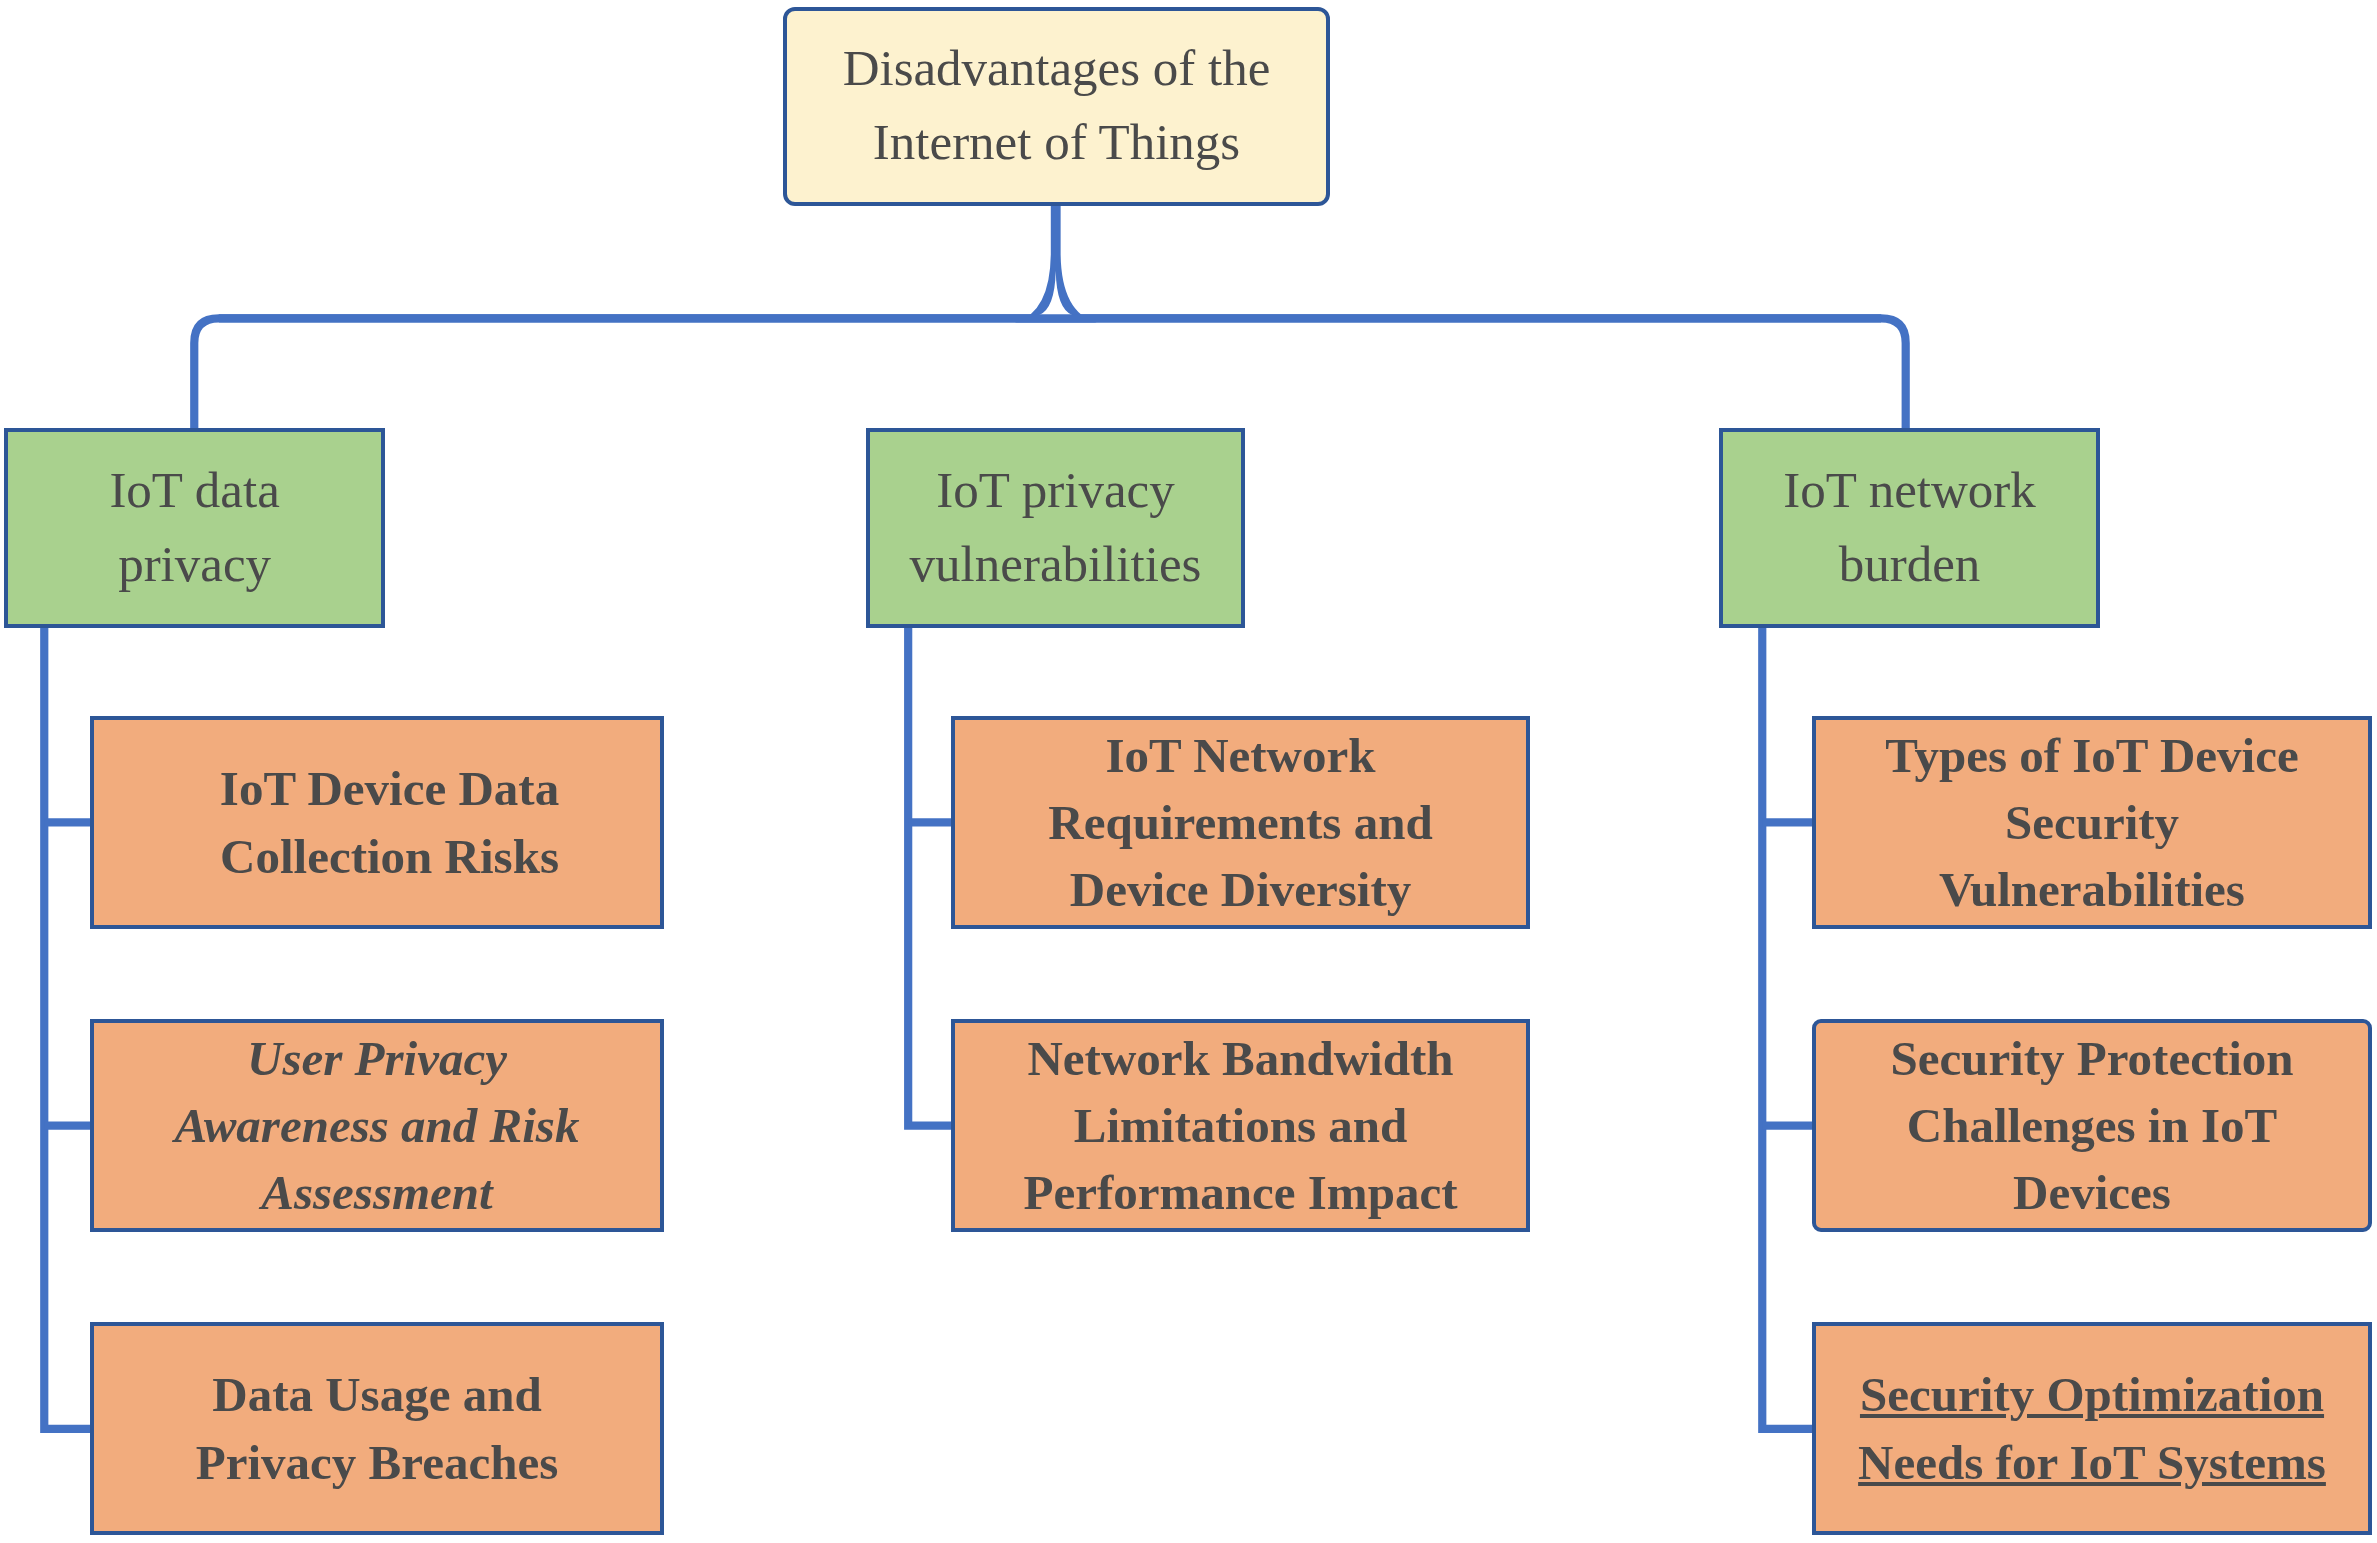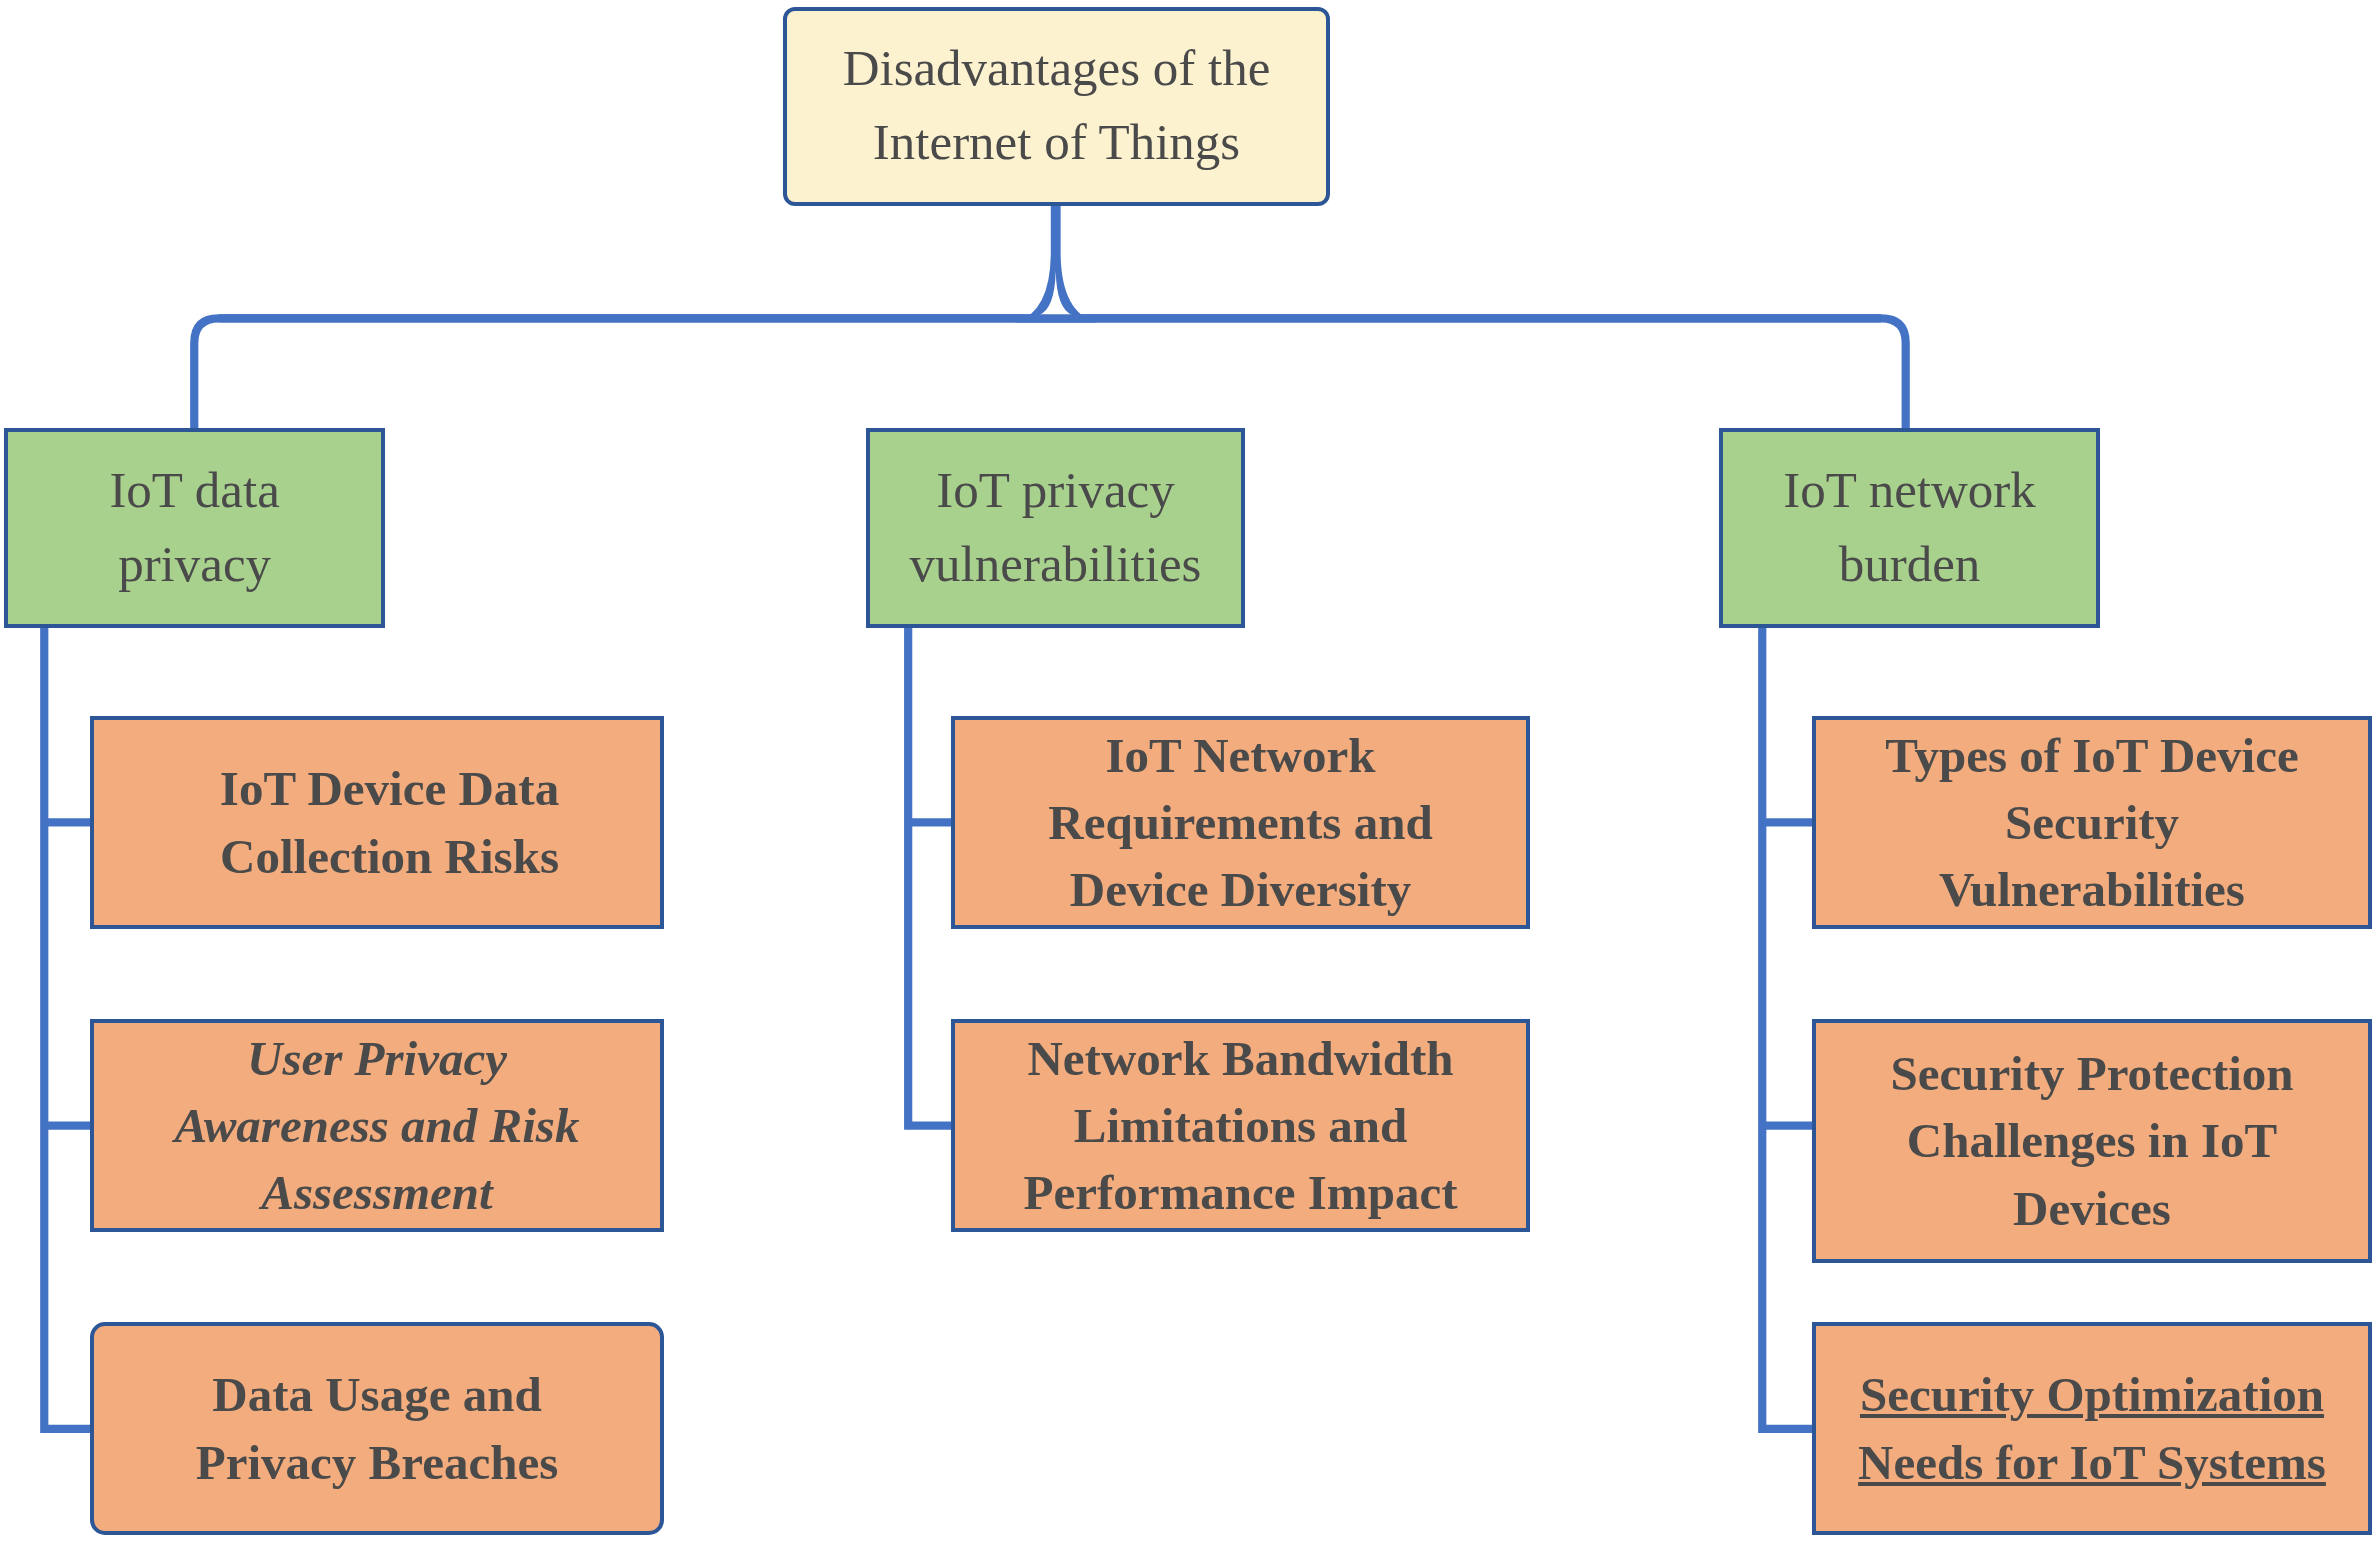--- a/index.html
+++ b/index.html
@@ -46,27 +46,27 @@
   .leaf-box   { background: var(--leaf-fill);   font-size: 49px; line-height: 1.37; font-weight: bold; }
 
   #box-root     { left: 783px;  top: 6.6px;    width: 547px; height: 199px; }
 
   #box-branch-0 { left: 4.1px;    top: 428px;  width: 381px; height: 200px; }
   #box-branch-1 { left: 866px; top: 428px;  width: 379px; height: 200px; }
   #box-branch-2 { left: 1719px; top: 428px;  width: 381px; height: 200px; }
 
   #box-leaf-0-0 { left: 90px;  top: 716px;  width: 574px; height: 213px; padding-left: 25px; }
   #box-leaf-0-1 { left: 90px;  top: 1019px; width: 574px; height: 213px; font-style: italic; }
-  #box-leaf-0-2 { left: 90px;  top: 1322px; width: 574px; height: 213px; border-radius: 15px; }
+  #box-leaf-0-2 { left: 90px;  top: 1322px; width: 574px; height: 213px; }
 
   #box-leaf-1-0 { left: 951px; top: 716px;  width: 579px; height: 213px; }
   #box-leaf-1-1 { left: 951px; top: 1019px; width: 579px; height: 213px; }
 
   #box-leaf-2-0 { left: 1812px; top: 716px;  width: 560px; height: 213px; }
-  #box-leaf-2-1 { left: 1812px; top: 1019px; width: 560px; height: 244px; }
+  #box-leaf-2-1 { left: 1812px; top: 1019px; width: 560px; height: 213px; border-radius: 9px; }
   #box-leaf-2-2 { left: 1812px; top: 1322px; width: 560px; height: 213px; text-decoration: underline; }
 </style>
 </head>
 <body>
 
 <div id="canvas">
 
   <svg id="connectors" viewBox="0 0 2900 1883" xmlns="http://www.w3.org/2000/svg">
 
     <path class="cline" d="M 237 524 L 237 418 Q 237 388 267 388 L 2295 388 Q 2325 388 2325 418 L 2325 524"></path>

